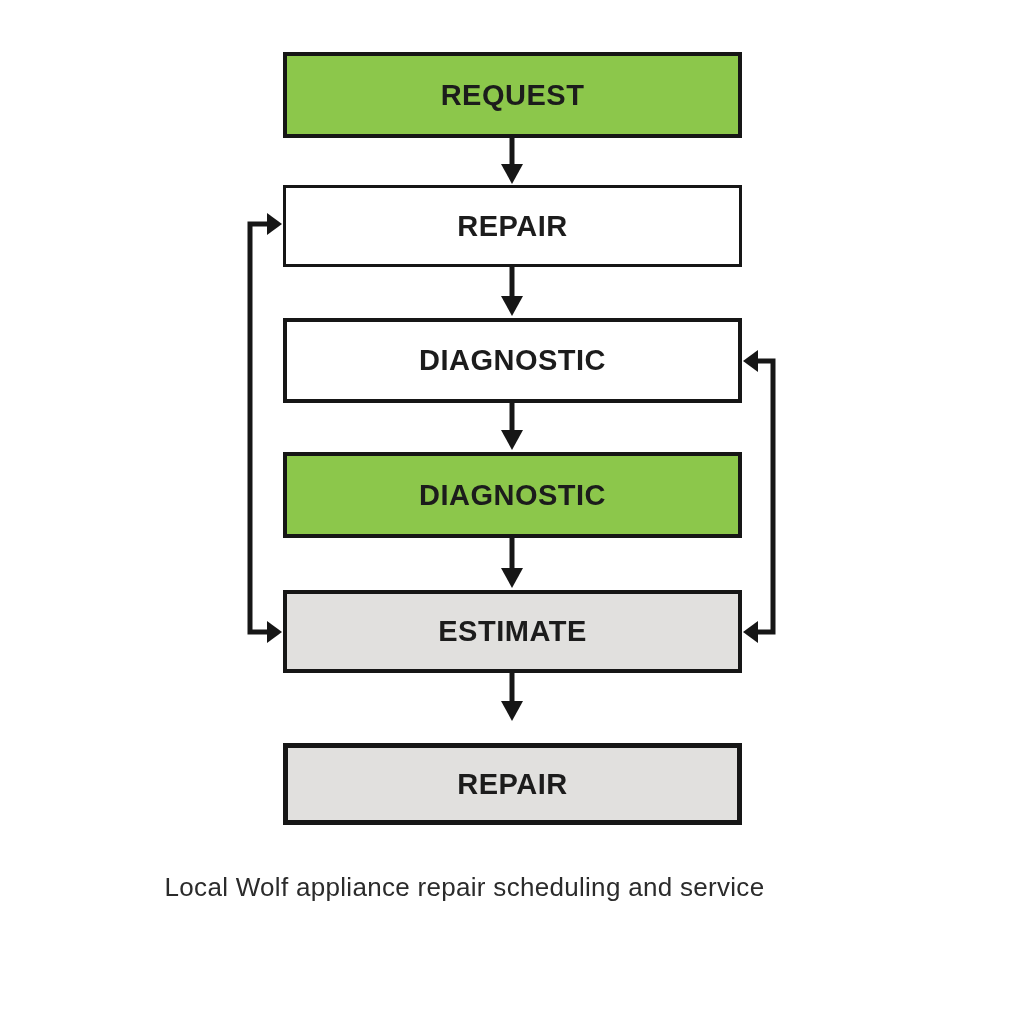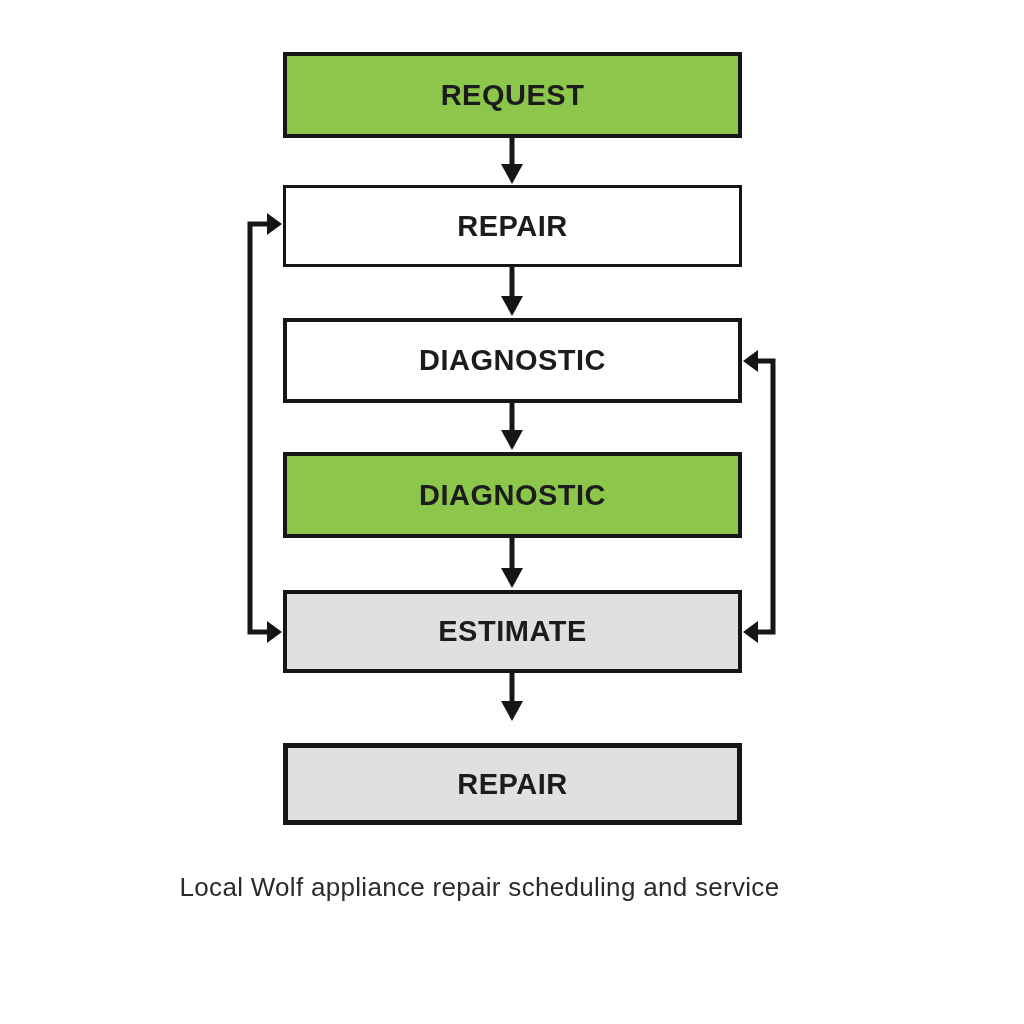--- a/index.html
+++ b/index.html
@@ -46,21 +46,20 @@
   .node-repair     { top: 723px; height: 82px; border-width: 5px; }
   .caption {
     position: absolute;
     left: 0;
     top: 872px;
     width: 929px;
     text-align: center;
     font-size: 26px;
     color: #2b2b2b;
     letter-spacing: 0.3px;
-    padding-left: 15px;
   }
   .stroke { stroke: #161616; stroke-width: 5; fill: none; }
   .head   { fill: #161616; stroke: none; }
 </style>
 </head>
 <body>
 
 <div class="canvas">
 
   <svg class="connectors" viewBox="0 0 1024 1024" xmlns="http://www.w3.org/2000/svg">

